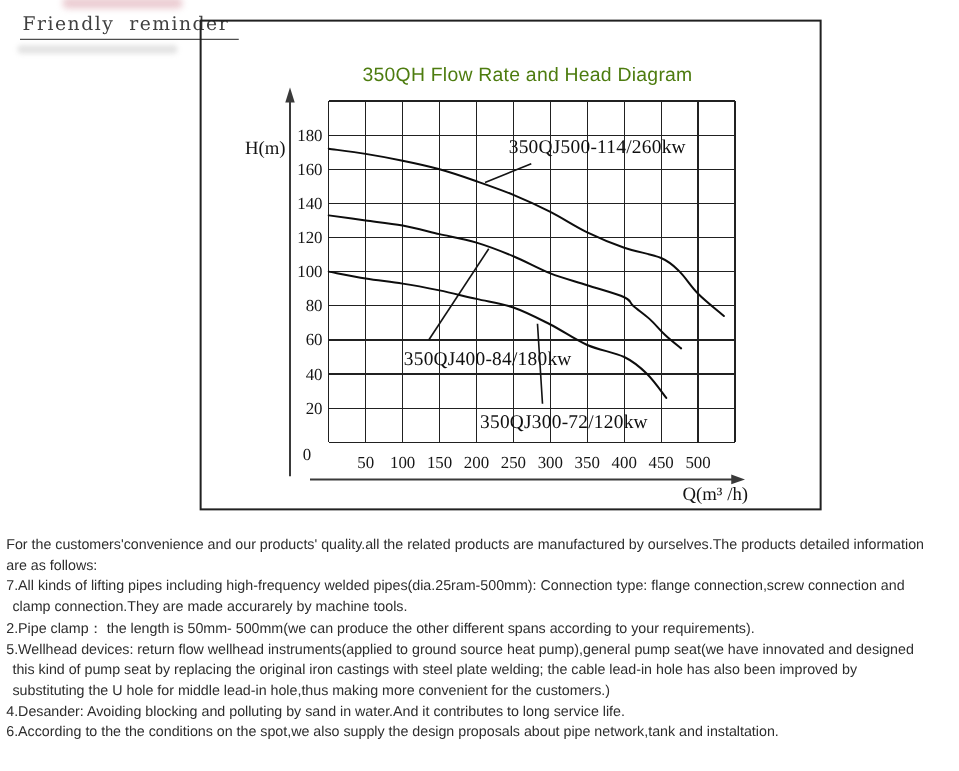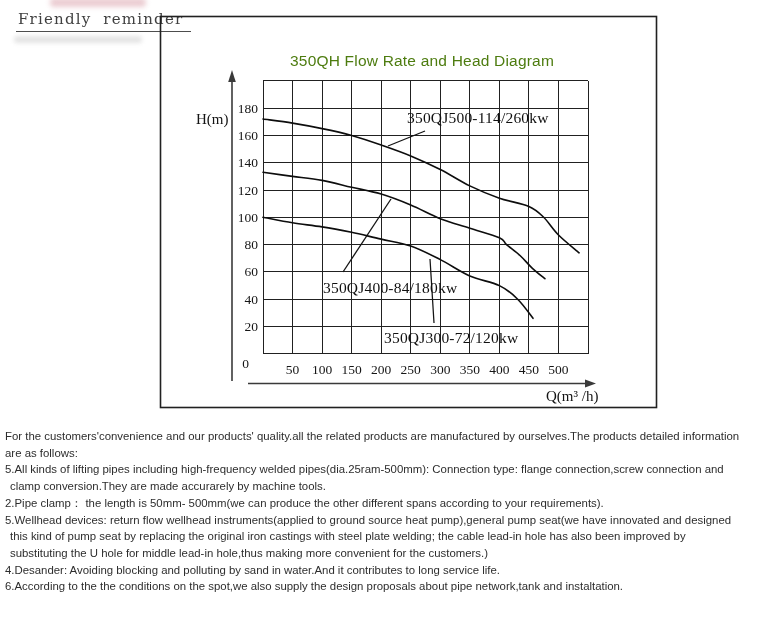--- a/index.html
+++ b/index.html
@@ -119,21 +119,21 @@
 <div class="chart-title">350QH Flow Rate and Head Diagram</div>
 <div id="h-label" class="axis-label">H(m)</div>
 <div id="q-label" class="axis-label">Q(m³ /h)</div>
 <div id="curve-label-1" class="curve-label">350QJ500-114/260kw</div>
 <div id="curve-label-2" class="curve-label">350QJ400-84/180kw</div>
 <div id="curve-label-3" class="curve-label">350QJ300-72/120kw</div>
 
 <div id="body-text">
     <div class="body-line">For the customers'convenience and our products' quality.all the related products are manufactured by ourselves.The products detailed information</div>
     <div class="body-line">are as follows:</div>
-    <div class="body-line">5.All kinds of lifting pipes including high-frequency welded pipes(dia.25ram-500mm): Connection type: flange connection,screw connection and</div>
-    <div class="body-line ind">clamp conversion.They are made accurarely by machine tools.</div>
+    <div class="body-line">7.All kinds of lifting pipes including high-frequency welded pipes(dia.25ram-500mm): Connection type: flange connection,screw connection and</div>
+    <div class="body-line ind">clamp connection.They are made accurarely by machine tools.</div>
     <div class="body-line">2.Pipe clamp： the length is 50mm- 500mm(we can produce the other different spans according to your requirements).</div>
     <div class="body-line">5.Wellhead devices: return flow wellhead instruments(applied to ground source heat pump),general pump seat(we have innovated and designed</div>
     <div class="body-line ind">this kind of pump seat by replacing the original iron castings with steel plate welding; the cable lead-in hole has also been improved by</div>
     <div class="body-line ind">substituting the U hole for middle lead-in hole,thus making more convenient for the customers.)</div>
     <div class="body-line">4.Desander: Avoiding blocking and polluting by sand in water.And it contributes to long service life.</div>
     <div class="body-line">6.According to the the conditions on the spot,we also supply the design proposals about pipe network,tank and instaltation.</div>
   </div>
 
 </body></html>

